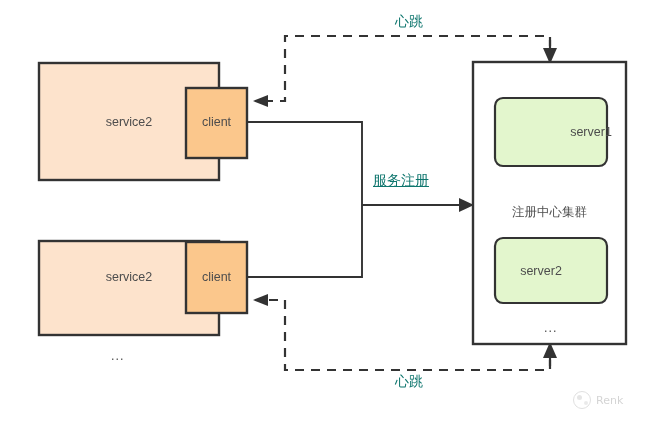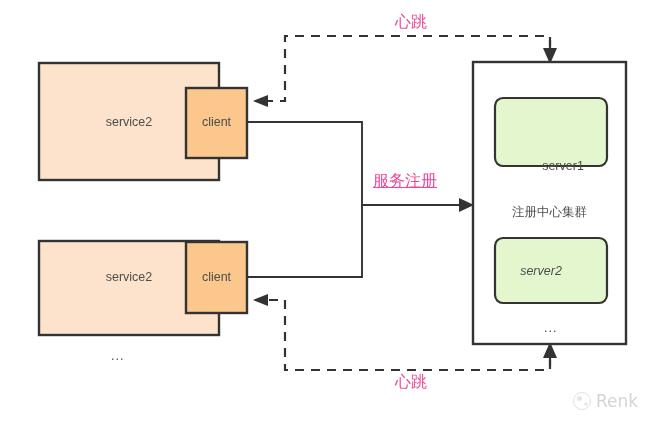--- a/index.html
+++ b/index.html
@@ -25,42 +25,42 @@
   .node-label {
     position: absolute;
     color: #4d4d4d;
     font-size: 12.5px;
     white-space: nowrap;
     text-align: center;
     line-height: 1;
   }
   .edge-label {
     position: absolute;
-    color: #ec4899;
-    font-size: 16px;
+    color: #0f766e;
+    font-size: 14px;
     white-space: nowrap;
     line-height: 1;
     background: #ffffff;
     padding: 0 2px;
   }
   .ellipsis-label {
     position: absolute;
     color: #4d4d4d;
     font-size: 12.5px;
     letter-spacing: 1px;
     line-height: 1;
   }
   .watermark {
     position: absolute;
     display: flex;
     align-items: center;
     gap: 5px;
     opacity: 0.42;
     color: #9a9a9a;
-    font-size: 17px;
+    font-size: 11px;
     font-family: "DejaVu Sans", sans-serif;
   }
   .watermark-mark {
     width: 16px;
     height: 16px;
     border-radius: 50%;
     border: 1.4px solid #b4b4b4;
     position: relative;
   }
   .watermark-mark::before {
@@ -137,23 +137,23 @@
   <div class="node-label" style="left:39px; top:116px; width:180px;">service2</div>
 
   <div class="node-label" style="left:186px; top:116px; width:61px;">client</div>
 
   <div class="node-label" style="left:39px; top:271px; width:180px;">service2</div>
 
   <div class="node-label" style="left:186px; top:271px; width:61px;">client</div>
 
   <div class="node-label" style="left:473px; top:199px; width:153px;margin-top:7px;">注册中心集群</div>
 
-  <div class="node-label" style="left:495px; top:126px; width:136px;margin-top:34px;">server1</div>
+  <div class="node-label" style="left:523px; top:126px; width:136px;">server1</div>
 
-  <div class="node-label" style="left:495px; top:265px; width:92px;font-style:italic;">server2</div>
+  <div class="node-label" style="left:495px; top:265px; width:92px;">server2</div>
 
   <div class="ellipsis-label" style="left:111px; top:350px;">...</div>
 
   <div class="ellipsis-label" style="left:544px; top:322px;">...</div>
 
   <div class="edge-label" style="left:393px; top:14px;">心跳</div>
 
   <div class="edge-label" style="left:371px; top:173px;text-decoration:underline;">服务注册</div>
 
   <div class="edge-label" style="left:393px; top:374px;">心跳</div>

